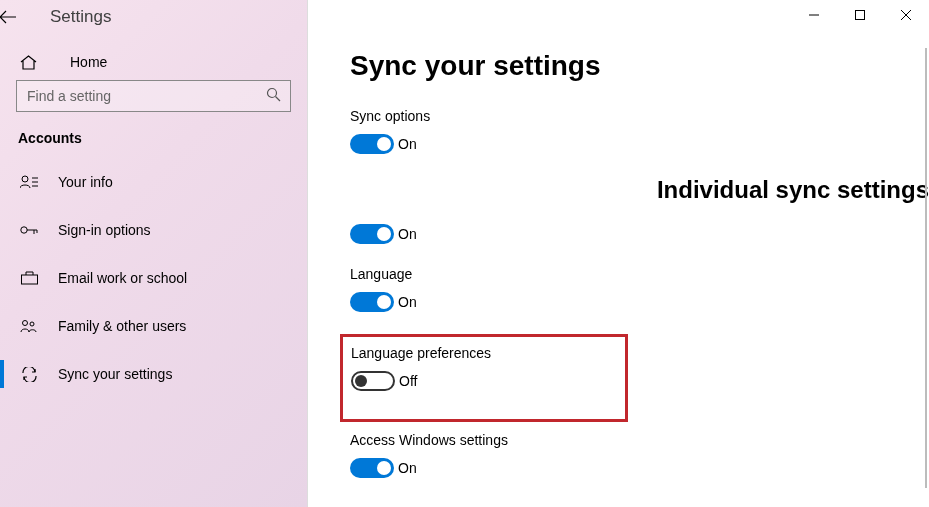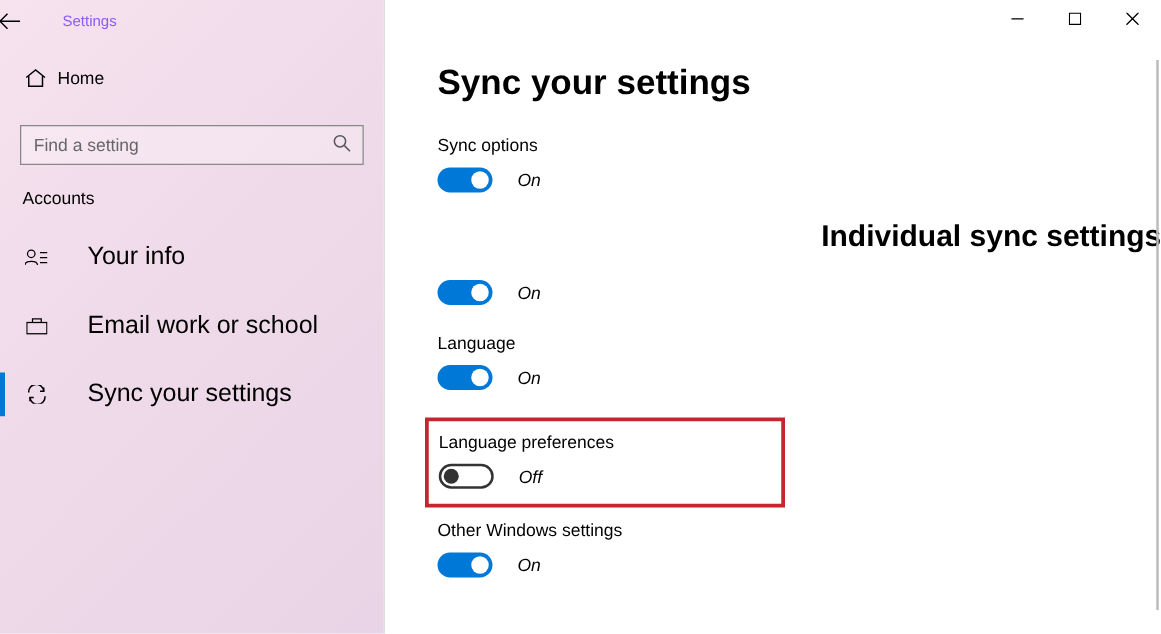--- a/index.html
+++ b/index.html
@@ -2,43 +2,43 @@
 <html><head>
 <meta charset="utf-8">
 <style>
   * { box-sizing: border-box; margin: 0; padding: 0; font-family: "Segoe UI", sans-serif; }
   html, body { width: 929px; height: 507px; overflow: hidden; background: #fff; }
   .window { display: flex; width: 100%; height: 100%; position: relative; }
 
   
   .titlebar { position: absolute; top: 0; left: 0; right: 0; height: 34px; display: flex; align-items: center; }
   .titlebar .back { width: 44px; text-align: center; font-size: 15px; color: #000; cursor: pointer; }
-  .titlebar .title { font-size: 12px; color: #8b5cf6; margin-left: 6px; }
+  .titlebar .title { font-size: 17px; color: #404040; margin-left: 6px; }
   .titlebar .winbtns { position: absolute; right: 0; top: 0; display: flex; }
   .titlebar .wbtn { width: 46px; height: 30px; display: flex; align-items: center; justify-content: center; font-size: 12px; cursor: pointer; }
 
   
   .sidebar { width: 308px; height: 100%; padding-top: 44px; background: linear-gradient(135deg, #f6e3ee 0%, #f0dbea 40%, #e8d4e6 100%); border-right: 1px solid #ddd; }
-  .home-row { display: flex; align-items: center; gap: 8px; padding: 10px 20px; font-size: 14px; cursor: pointer; }
+  .home-row { display: flex; align-items: center; gap: 32px; padding: 10px 20px; font-size: 14px; cursor: pointer; }
   .home-row .icn { width: 18px; text-align: center; }
-  .searchwrap { margin: 20px 16px 18px 16px; position: relative; }
+  .searchwrap { margin: 0 16px 18px 16px; position: relative; }
   .searchbox { width: 100%; height: 32px; border: 1px solid #888; background: rgba(255,255,255,0.25); padding: 0 34px 0 10px; font-size: 14px; color: #333; }
   .searchbox::placeholder { color: #666; font-style: normal; }
   .search-icn { position: absolute; right: 10px; top: 7px; pointer-events: none; color: #444; }
-  .section-label { font-weight: 400; font-size: 14px; padding: 0 18px 16px 18px; }
+  .section-label { font-weight: 700; font-size: 14px; padding: 0 18px 16px 18px; }
   .navlist { list-style: none; }
-  .navitem { display: flex; align-items: center; gap: 32px; padding: 12px 18px 12px 20px; font-size: 20px; cursor: pointer; margin-bottom: 8px; position: relative; }
+  .navitem { display: flex; align-items: center; gap: 20px; padding: 12px 18px 12px 20px; font-size: 14px; cursor: pointer; margin-bottom: 8px; position: relative; }
   .navitem .icn { width: 18px; text-align: center; font-size: 15px; display: flex; justify-content: center; }
   .navitem.active::before { content: ""; position: absolute; left: 0; top: 6px; bottom: 6px; width: 4px; background: #0078d7; }
 
   
   .main { flex: 1; padding: 50px 0 0 42px; position: relative; overflow: hidden; }
   .page-title { font-size: 28px; font-weight: 600; margin-bottom: 26px; }
   .setting-label { font-size: 14px; margin-bottom: 10px; }
-  .togglewrap { display: flex; align-items: center; gap: 20px; margin-bottom: 22px; font-style: italic; }
+  .togglewrap { display: flex; align-items: center; gap: 4px; margin-bottom: 22px; }
   .toggle { width: 44px; height: 20px; border-radius: 10px; position: relative; cursor: pointer; }
   .toggle.on { background: #0078d7; }
   .toggle.on .knob { position: absolute; right: 3px; top: 3px; width: 14px; height: 14px; background: #fff; border-radius: 50%; }
   .toggle.off { background: #fff; border: 2px solid #333; width: 44px; height: 20px; }
   .toggle.off .knob { position: absolute; left: 2px; top: 2px; width: 12px; height: 12px; background: #333; border-radius: 50%; }
   .toggle-state { font-size: 14px; }
   .subheading { font-size: 24px; font-weight: 600; margin: 12px 0 20px 0; text-align: right; }
 
   .highlight-box { border: 3px solid #c1272d; padding: 8px 24px 12px 8px; margin-left: -10px; margin-bottom: 10px; width: 288px; }
 
@@ -107,27 +107,49 @@
               <path d="M0 13 C0 9 10 9 10 13" stroke="#000" fill="none"></path>
               <line x1="12" y1="3" x2="18" y2="3" stroke="#000"></line>
               <line x1="12" y1="7" x2="18" y2="7" stroke="#000"></line>
               <line x1="12" y1="11" x2="18" y2="11" stroke="#000"></line>
             </svg>
         </span>
         <span>Your info</span>
       </li>
       <li class="navitem">
         <span class="icn">
+          <svg width="18" height="14" viewBox="0 0 18 14">
+              <circle cx="4" cy="7" r="3.2" stroke="#000" fill="none"></circle>
+              <line x1="7" y1="7" x2="17" y2="7" stroke="#000"></line>
+              <line x1="14" y1="7" x2="14" y2="11" stroke="#000"></line>
+              <line x1="17" y1="7" x2="17" y2="10" stroke="#000"></line>
+            </svg>
+        </span>
+        <span>Sign-in options</span>
+      </li>
+      <li class="navitem">
+        <span class="icn">
           <svg width="17" height="14" viewBox="0 0 17 14">
               <rect x="0.5" y="4" width="16" height="9" stroke="#000" fill="none"></rect>
               <path d="M5 4 V1 H12 V4" stroke="#000" fill="none"></path>
             </svg>
         </span>
         <span>Email work or school</span>
       </li>
+      <li class="navitem">
+        <span class="icn">
+          <svg width="18" height="14" viewBox="0 0 18 14">
+              <circle cx="5" cy="4" r="2.5" stroke="#000" fill="none"></circle>
+              <circle cx="12" cy="5" r="2" stroke="#000" fill="none"></circle>
+              <path d="M1 13 C1 9 9 9 9 13" stroke="#000" fill="none"></path>
+              <path d="M9 13 C9 10 16 10 16 13" stroke="#000" fill="none"></path>
+            </svg>
+        </span>
+        <span>Family &amp; other users</span>
+      </li>
       <li class="navitem active">
         <span class="icn">
           <svg width="17" height="15" viewBox="0 0 17 15">
               <path d="M2 6 A6 6 0 0 1 14 5 M15 9 A6 6 0 0 1 3 10" stroke="#000" fill="none" stroke-width="1.2"></path>
               <path d="M14 2 L14 5 L11 5 M3 13 L3 10 L6 10" stroke="#000" fill="none" stroke-width="1.2"></path>
             </svg>
         </span>
         <span>Sync your settings</span>
       </li>
     </ul>
@@ -156,29 +178,29 @@
     <div class="setting-label">Language</div>
     <div class="togglewrap">
       <div class="toggle on">
           <div class="knob"></div>
         </div>
       <span class="toggle-state">On</span>
     </div>
 
     <div class="highlight-box">
       <div class="setting-label">Language preferences</div>
-      <div class="togglewrap" style="margin-bottom:0">
+      <div class="togglewrap" style="margin-bottom:16px">
         <div class="toggle off">
             <div class="knob"></div>
           </div>
         <span class="toggle-state">Off</span>
       </div>
     </div>
 
-    <div class="setting-label">Other Windows settings</div>
+    <div class="setting-label">Access Windows settings</div>
     <div class="togglewrap">
       <div class="toggle on">
           <div class="knob"></div>
         </div>
       <span class="toggle-state">On</span>
     </div>
 
     <div class="scrollhint"></div>
   </div>
 

